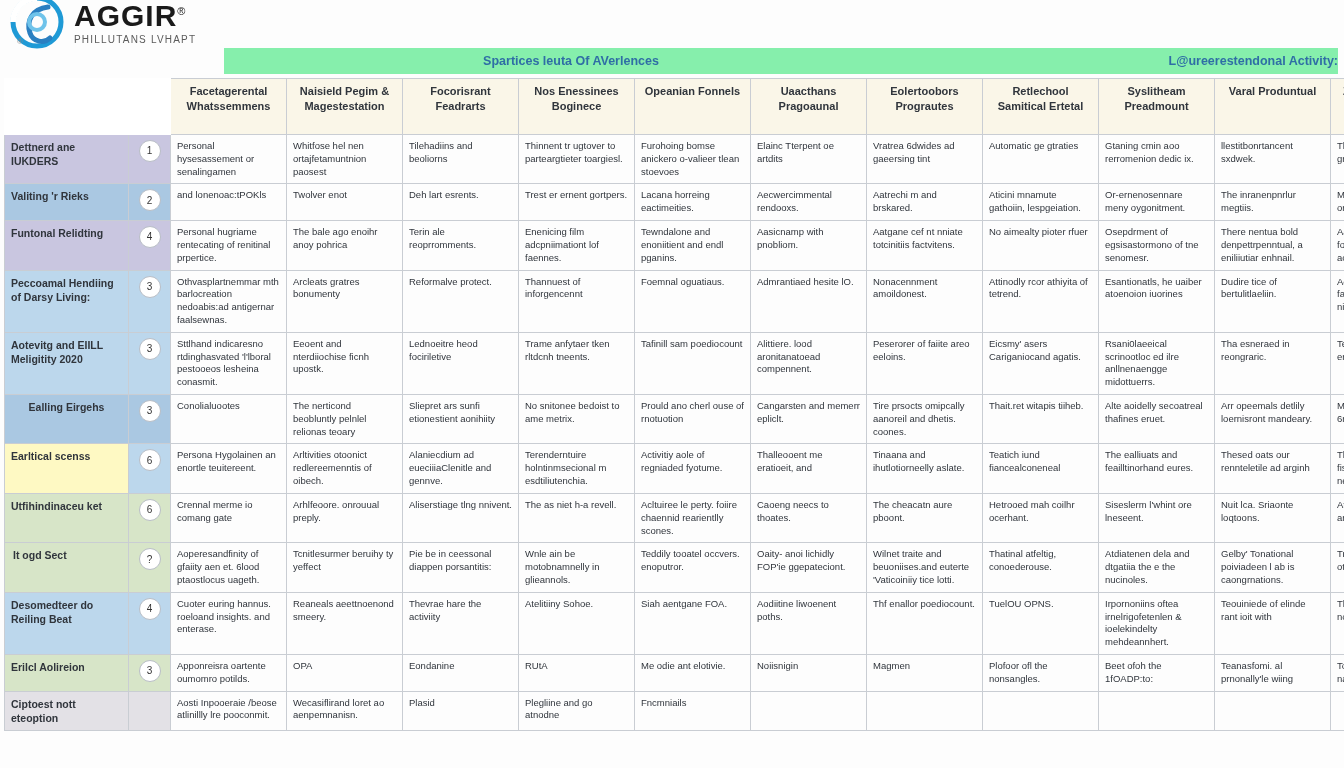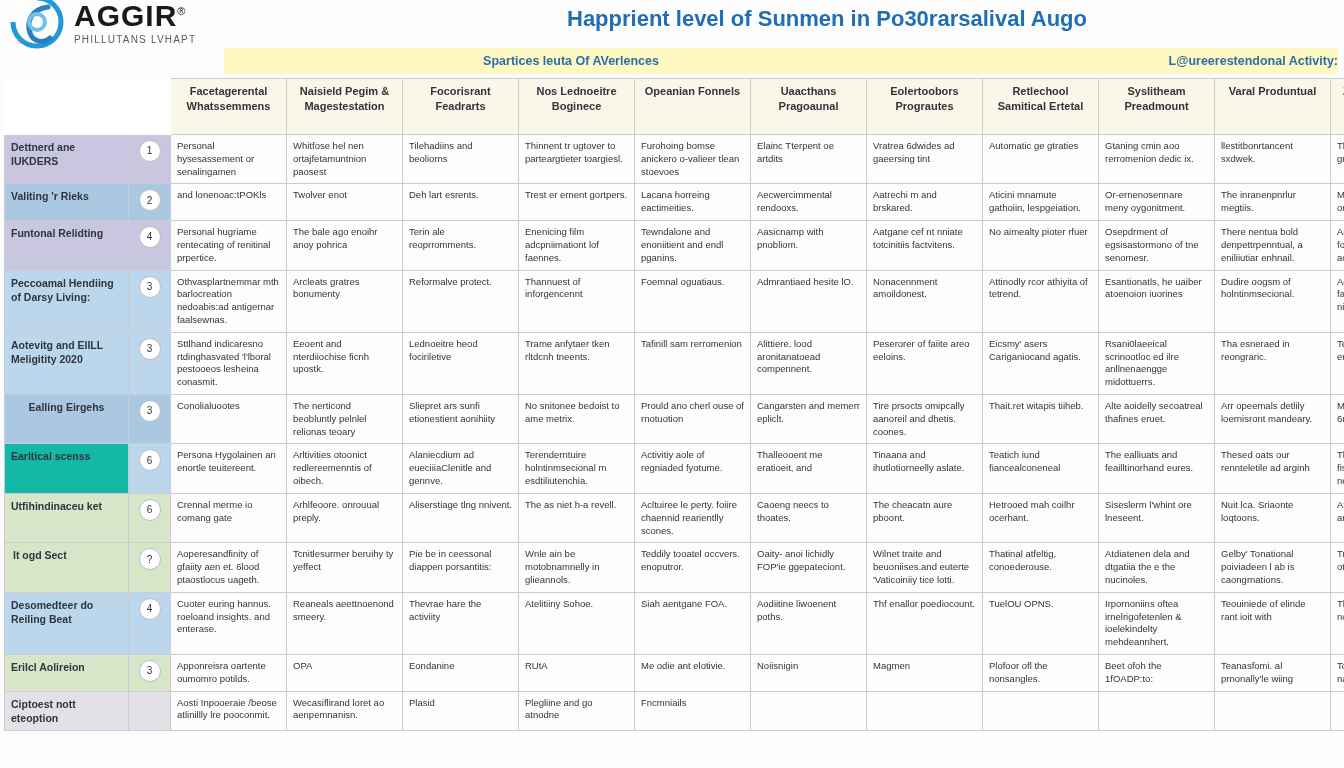--- a/index.html
+++ b/index.html
@@ -69,21 +69,21 @@
     font-size: 22px;
     font-weight: bold;
     color: #1f6fb2;
   }
 
   
   .subbar {
     position: relative;
     margin: 2px 6px 4px 224px;
     height: 26px;
-    background: #fef9c3;
+    background: #86efac;
     display: flex;
     align-items: center;
   }
   .subbar-center {
     flex: 1;
     text-align: center;
     font-size: 12.5px;
     font-weight: bold;
     color: #2f6ea5;
   }
@@ -170,21 +170,20 @@
           <path d="M40 12 C24 14, 18 26, 22 38 C25 47, 36 49, 42 43" fill="none" stroke="#2a7fc1" stroke-width="5" stroke-linecap="round"></path>
           <circle cx="29" cy="27" r="8" fill="none" stroke="#6fc3ea" stroke-width="4"></circle>
           <text x="9" y="49" font-size="8" fill="#8a8a8a">®</text>
         </svg>
       </div>
       <div class="logo-text">
         <div class="logo-title"><span>AGGIR</span><sup>®</sup></div>
         <div class="logo-sub">PHILLUTANS LVHAPT</div>
       </div>
     </div>
-    <div class="main-title">Happrient level of Sunmen in Po30rarsalival Augo</div>
   </div>
 
   <div class="subbar">
     <div class="subbar-center">Spartices leuta Of AVerlences</div>
     <div class="subbar-right">L@ureerestendonal Activity:</div>
   </div>
 
   <div class="table-wrap">
     <table class="grid">
       <colgroup>
@@ -202,21 +201,21 @@
           <col class="c-body">
           <col class="c-body">
       </colgroup>
       <thead>
         <tr>
           <th class="corner-a"></th>
           <th class="corner-b"></th>
           <th>Facetagerental Whatssemmens</th>
           <th>Naisield Pegim &amp; Magestestation</th>
           <th>Focorisrant Feadrarts</th>
-          <th>Nos Lednoeitre Boginece</th>
+          <th>Nos Enessinees Boginece</th>
           <th>Opeanian Fonnels</th>
           <th>Uaacthans Pragoaunal</th>
           <th>Eolertoobors Prograutes</th>
           <th>Retlechool Samitical Ertetal</th>
           <th>Syslitheam Preadmount</th>
           <th>Varal Produntual</th>
           <th>Zince Deoocttess Araiters</th>
         </tr>
       </thead>
       <tbody id="tbody">
@@ -270,31 +269,31 @@
             <td class="rownum" style="background: rgb(188, 215, 236);"><span class="numbadge">3</span></td>
             <td>Othvasplartnemmar mth barlocreation nedoabis:ad antigernar faalsewnas.</td>
             <td>Arcleats gratres bonumenty</td>
             <td>Reformalve protect.</td>
             <td>Thannuest of inforgencennt</td>
             <td>Foemnal oguatiaus.</td>
             <td>Admrantiaed hesite lO.</td>
             <td>Nonacennment amoildonest.</td>
             <td>Attinodly rcor athiyita of tetrend.</td>
             <td>Esantionatls, he uaiber atoenoion iuorines</td>
-            <td>Dudire oogsm of holntinmsecional.</td>
+            <td>Dudire tice of bertulitlaeliin.</td>
             <td>Adotrerant on falnauteatons enol niemnarie geamt.</td>
           </tr>
           <tr>
             <td class="rowlabel" style="background: rgb(188, 215, 236);">Aotevitg and EIILL Meligitity 2020</td>
             <td class="rownum" style="background: rgb(188, 215, 236);"><span class="numbadge">3</span></td>
             <td>Sttlhand indicaresno rtdinghasvated 'l'lboral pestooeos lesheina conasmit.</td>
             <td>Eeoent and nterdiiochise ficnh upostk.</td>
             <td>Lednoeitre heod fociriletive</td>
             <td>Trame anfytaer tken rltdcnh tneents.</td>
-            <td>Tafinill sam rerromenion</td>
+            <td>Tafinill sam poediocount</td>
             <td>Alittiere. lood aronitanatoead compennent.</td>
             <td>Peserorer of faiite areo eeloins.</td>
             <td>Eicsmy' asers Cariganiocand agatis.</td>
             <td>Rsani0laeeical scrinootloc ed ilre anllnenaengge midottuerrs.</td>
             <td>Tha esneraed in reongraric.</td>
             <td>Temelecenaent- erations</td>
           </tr>
           <tr>
             <td class="rowlabel" style="background: rgb(170, 200, 226); text-align: center;">Ealling Eirgehs</td>
             <td class="rownum" style="background: rgb(170, 200, 226);"><span class="numbadge">3</span></td>
@@ -304,21 +303,21 @@
             <td>No snitonee bedoist to ame metrix.</td>
             <td>Prould ano cherl ouse of rnotuotion</td>
             <td>Cangarsten and memerr epliclt.</td>
             <td>Tire prsocts omipcally aanoreil and dhetis. coones.</td>
             <td>Thait.ret witapis tiiheb.</td>
             <td>Alte aoidelly secoatreal thafines eruet.</td>
             <td>Arr opeemals detlily loernisront mandeary.</td>
             <td>Measlarye.loleat meinc. 6noienna oesn.</td>
           </tr>
           <tr>
-            <td class="rowlabel" style="background: #14b8a6;">Earltical scenss</td>
+            <td class="rowlabel" style="background: #fef9c3;">Earltical scenss</td>
             <td class="rownum" style="background: rgb(188, 215, 236);"><span class="numbadge">6</span></td>
             <td>Persona Hygolainen an enortle teuitereent.</td>
             <td>Arltivities otoonict redlereemenntis of oibech.</td>
             <td>Alaniecdium ad eueciiiaClenitle and gennve.</td>
             <td>Terenderntuire holntinmsecional m esdtiliutenchia.</td>
             <td>Activitiy aole of regniaded fyotume.</td>
             <td>Thalleooent me eratioeit, and</td>
             <td>Tinaana and ihutlotiorneelly aslate.</td>
             <td>Teatich iund fiancealconeneal</td>
             <td>The ealliuats and feailltinorhand eures.</td>

